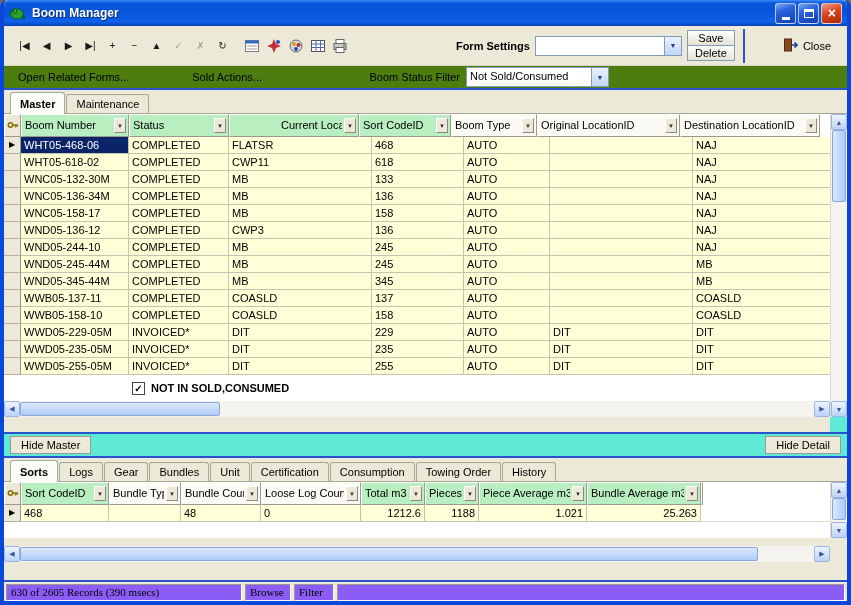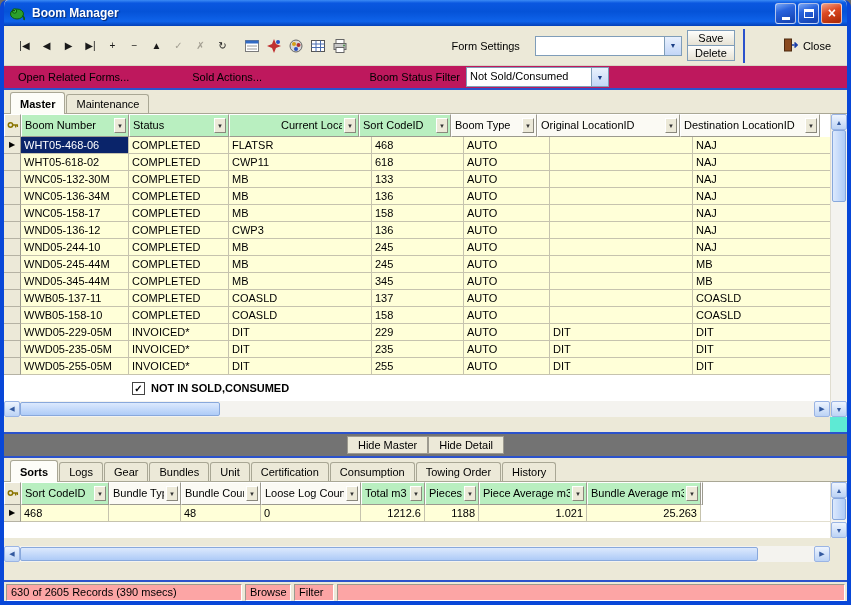--- a/index.html
+++ b/index.html
@@ -31,37 +31,37 @@
   .close-glyph{ color:#fff; font-weight:bold; font-size:14px; line-height:1; }
 
   
   .toolbar1{ height:40px; flex:0 0 40px; display:flex; align-items:center; padding:0 10px;
              background:#ece9d8; border-bottom:1px solid #d8d4c4; }
   .navwrap{ display:flex; align-items:center; gap:1px; }
   .tbtn{ min-width:21px; height:21px; padding:0 2px; display:flex; align-items:center; justify-content:center;
          font-size:10px; color:#1a1a1a; }
   .tbtn.disabled{ color:#a39f92; }
   .tbtn svg{ display:block; }
-  .fs-label{ margin-left:auto; margin-right:15px; }
+  .fs-label{ margin-left:auto; margin-right:5px;font-weight:bold; }
   .combo{ display:flex; height:20px; border:1px solid #7f9db9; background:#fff; }
   .combo .val{ flex:1; padding:2px 3px 0; overflow:hidden; white-space:nowrap; }
   .combo .drop{ width:17px; display:flex; align-items:center; justify-content:center;
                 font-size:7px; color:#1b3e85; background:linear-gradient(#e9f1fd,#c3d6f7);
                 border-left:1px solid #7f9db9; }
   .fs-combo{ width:147px; }
   .sd-stack{ width:48px; margin-left:5px; display:flex; flex-direction:column; }
   .mini-btn{ height:16px; border:1px solid #7f9db9; background:linear-gradient(#fefefc,#e6e2d4);
              font-family:inherit; font-size:11px; line-height:13px; cursor:default; }
   .mini-btn + .mini-btn{ margin-top:-1px; }
   .vline{ width:2px; height:34px; background:var(--accent-blue,#2b52cc); margin:0 8px 0 8px; }
   .close-btn{ display:flex; align-items:center; gap:5px; padding:2px 6px; margin-left:24px;text-align:right; }
 
   
   .toolbar2{ height:24px; flex:0 0 24px; display:flex; align-items:center; padding-left:10px;
-             background:#be185d; border-bottom:2px solid var(--accent-blue,#2b52cc); }
+             background:#4d7c0f; border-bottom:2px solid var(--accent-blue,#2b52cc); }
   .flat-btn{ padding:2px 4px; }
   .gap55{ width:55px; }
   .bsf-label{ margin-left:auto; margin-right:6px; }
   .bsf-combo{ width:143px; margin-right:238px; }
 
   
   .tabstrip{ height:24px; flex:0 0 24px; display:flex; align-items:flex-end; gap:1px;
              padding-left:6px; background:#ece9d8; border-bottom:1px solid #a9a795; }
   .tab{ height:19px; padding:0 9px; display:flex; align-items:center;
         background:#ece9d8; border:1px solid #a9a795; border-bottom:none;
@@ -107,39 +107,39 @@
          border-radius:2px; color:#33599f; font-size:7px; display:flex; align-items:center; justify-content:center; }
   .hscroll .sbtn{ width:16px; height:16px; flex:0 0 16px; }
   .htrack{ flex:1; position:relative; }
   .hthumb{ position:absolute; top:1px; bottom:1px; background:linear-gradient(#dcе9fd,#aecbf7);
            background:linear-gradient(#dce9fd,#aecbf7); border:1px solid #88a8dc; border-radius:2px; }
   .vtrack{ flex:1; position:relative; }
   .vthumb{ position:absolute; left:1px; right:1px; background:linear-gradient(90deg,#dce9fd,#aecbf7);
            border:1px solid #88a8dc; border-radius:2px; }
 
   
-  .splitter{ height:26px; flex:0 0 26px; background:#737373; display:flex; align-items:center;
-             justify-content:center; padding:0 6px;
+  .splitter{ height:26px; flex:0 0 26px; background:#5eead4; display:flex; align-items:center;
+             justify-content:space-between; padding:0 6px;
              border-top:2px solid var(--accent-blue,#2b52cc); border-bottom:2px solid var(--accent-blue,#2b52cc); }
   .flat-btn2{ height:18px; padding:0 10px; background:#ece9d8; border:1px solid #9c9a8f;
               font-family:inherit; font-size:11px; cursor:default; }
 
   
   .detail-panel{ height:80px; flex:0 0 80px; background:#ece9d8; display:flex; flex-direction:column; }
   .dp-main{ height:56px; flex:0 0 56px; display:flex; }
   .dp-left{ flex:1; background:#fff; overflow:hidden; }
   .dp-hscroll{ margin-top:8px; margin-right:17px; }
 
   .flex-gap{ height:18px; flex:0 0 18px; }
 
   
   .statusbar{ height:23px; flex:0 0 23px; border-top:2px solid var(--accent-blue,#2b52cc);
               background:#ece9d8; display:flex; align-items:center; padding:0 2px; gap:3px; }
-  .sb-panel{ height:17px; line-height:15px; padding:0 4px; background:#fca5a5;
-             border:1px solid; border-color:#9c9a8f #fff #fff #9c9a8f; white-space:nowrap; overflow:hidden; }
+  .sb-panel{ height:17px; line-height:15px; padding:0 4px; background:#8b5cf6;
+             border:1px solid; border-color:#9c9a8f #fff #fff #9c9a8f; white-space:nowrap; overflow:hidden;font-family:Liberation Serif, serif; }
   .sb-records{ width:236px; }
   .sb-mode{ width:46px; }
   .sb-filter{ width:40px; }
   .sb-fill{ flex:1; }
 </style>
 </head>
 <body>
 
 <div class="window">
 

